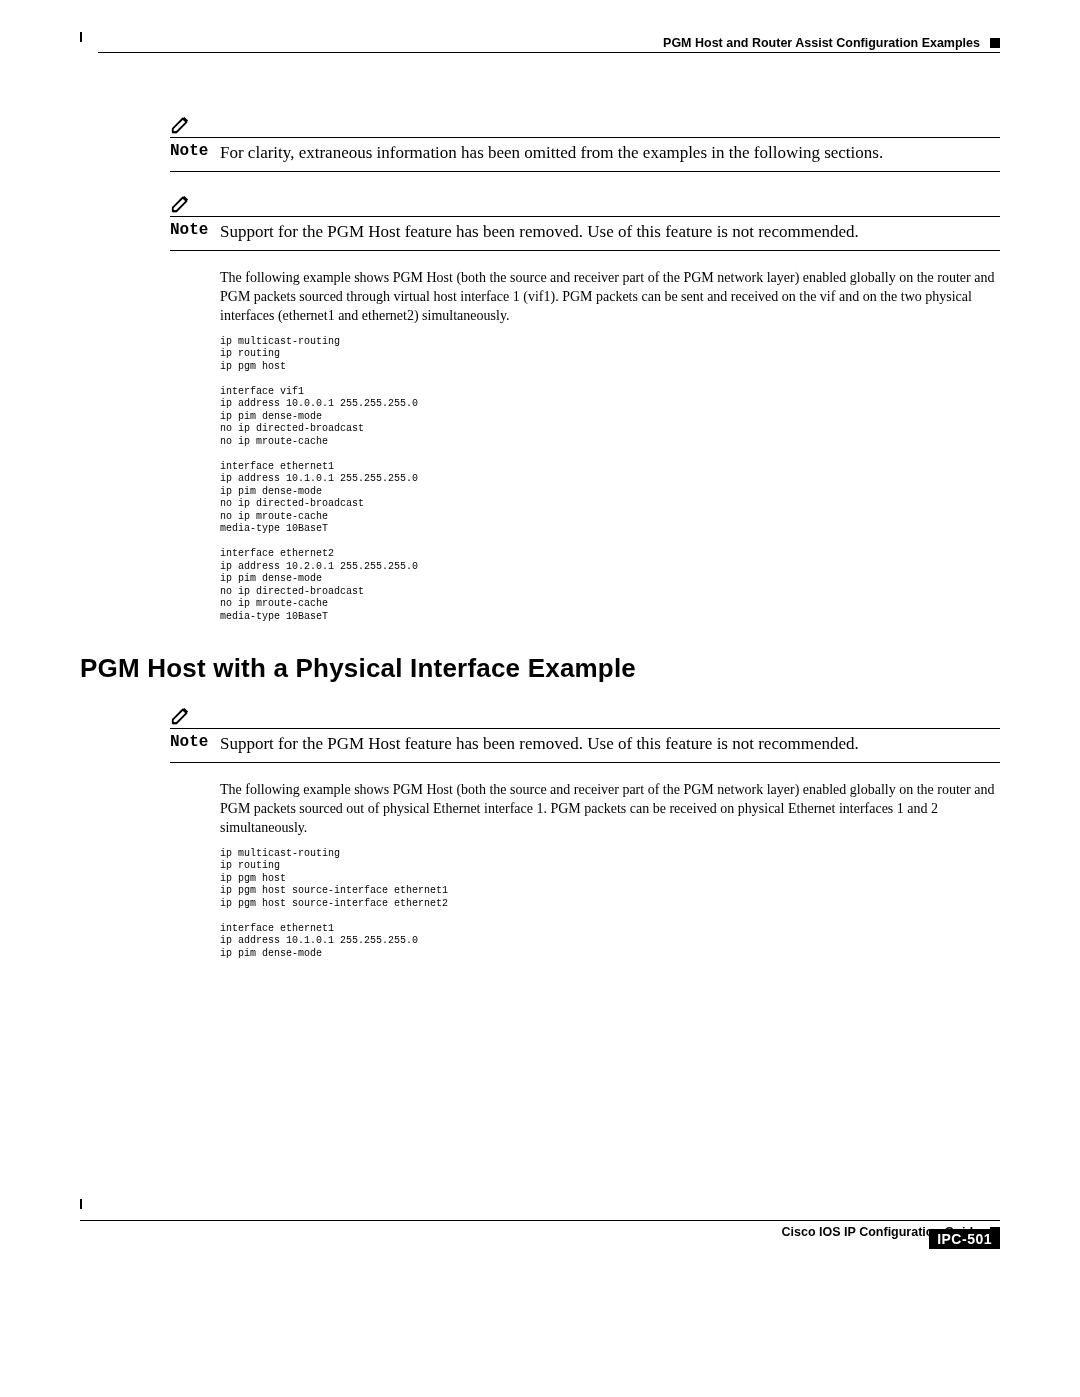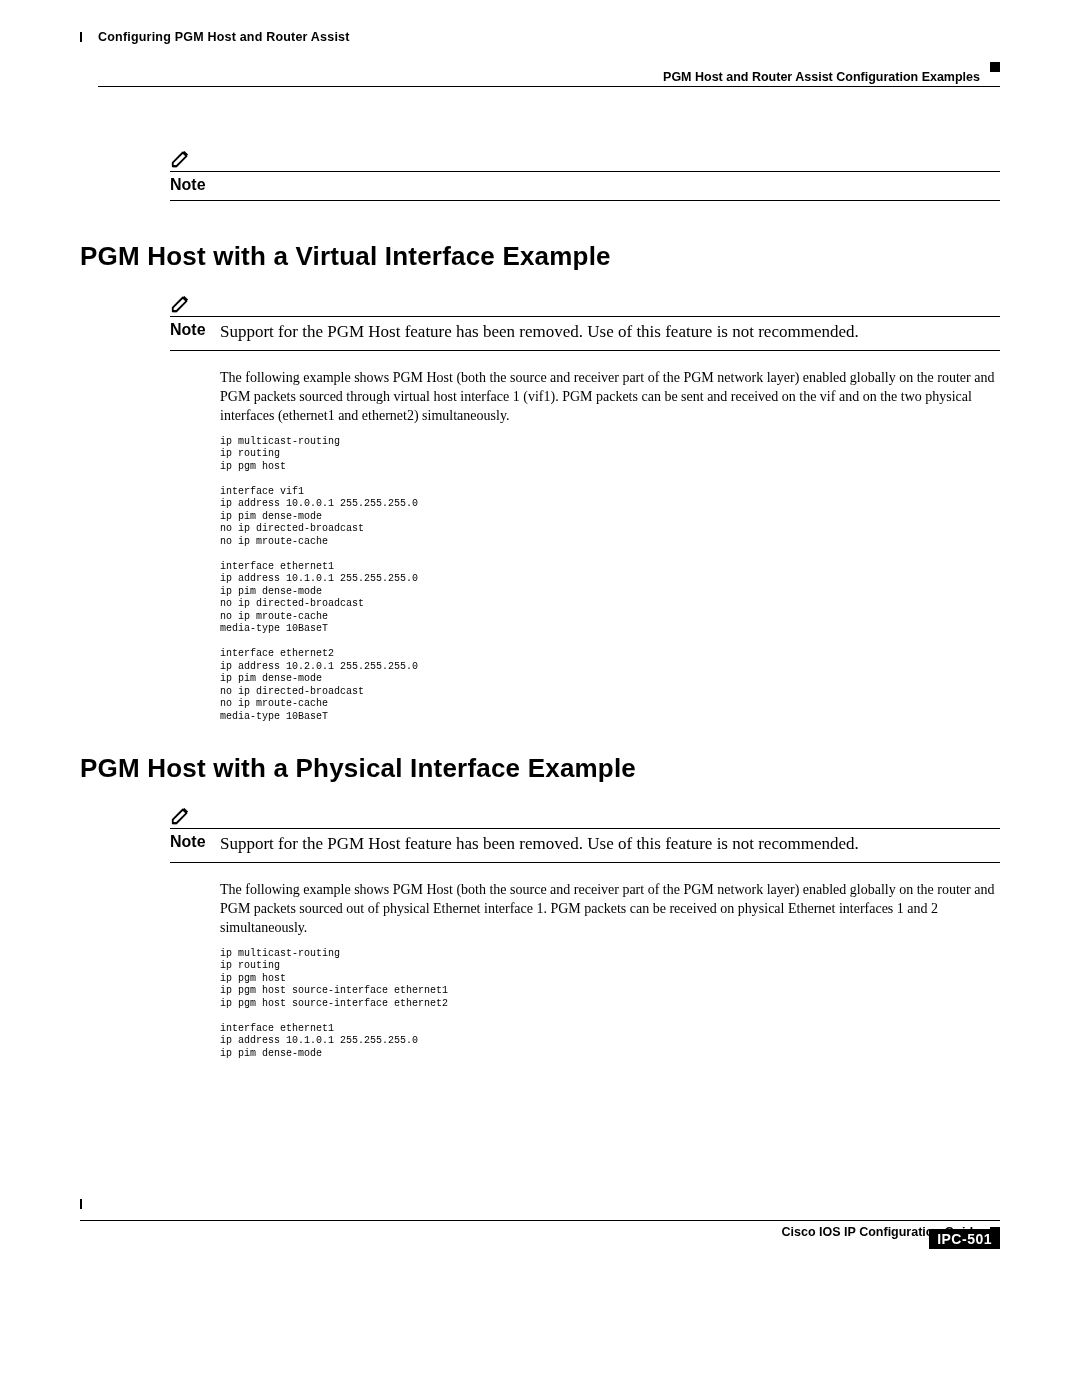--- a/index.html
+++ b/index.html
@@ -45,21 +45,20 @@
   .hdr-sub-row {
     display: flex;
     justify-content: flex-end;
     align-items: center;
     margin-top: 6px;
   }
   .hdr-sub {
     font-family: Arial, Helvetica, sans-serif;
     font-weight: bold;
     font-size: 12.5px;
-    margin-top: 20px;
   }
   .hdr-marker {
     width: 10px;
     height: 10px;
     background: #000;
     margin-left: 10px;
   }
   .hdr-rule {
     border-top: 1px solid #000;
     margin-top: 2px;
@@ -77,21 +76,21 @@
     margin-bottom: -2px;
   }
   .note-row {
     display: flex;
     align-items: flex-start;
     border-top: 1px solid #000;
     border-bottom: 1px solid #000;
     padding: 4px 0 6px 0;
   }
   .note-label {
-    font-family: Liberation Sans, sans-serif;
+    font-family: Liberation Mono, monospace;
     font-weight: bold;
     font-size: 16px;
     width: 50px;
     flex: 0 0 auto;
   }
   .note-text {
     font-size: 17px;
     line-height: 1.35;
     flex: 1 1 auto;
   }
@@ -155,41 +154,40 @@
   }
 </style>
 </head>
 <body>
 
 <div class="page">
   <div class="crop-left"></div>
   <div class="crop-left-bottom"></div>
 
   <div class="hdr">
-    <div class="hdr-chapter">Configuring PGM Host and Router Assist</div>
     <div class="hdr-sub-row">
       <div class="hdr-sub">PGM Host and Router Assist Configuration Examples</div>
       <div class="hdr-marker"></div>
     </div>
     <div class="hdr-rule"></div>
   </div>
 
   <div class="content">
 
     <div class="note-block">
       <svg class="pencil" viewBox="0 0 24 24">
         <path d="M3 17l11-11 4 4-11 11H3v-4z M15 5l4 4" stroke="#000" stroke-width="2" fill="none" stroke-linejoin="round"></path>
         <path d="M3 21h4" stroke="#000" stroke-width="2"></path>
       </svg>
       <div class="note-row">
         <div class="note-label">Note</div>
+        <div class="note-text">For clarity, extraneous information has been omitted from the examples in the following sections.</div>
       </div>
     </div>
 
-    <h2 class="section">PGM Host with a Virtual Interface Example</h2>
 
     <div class="note-block" style="margin-top:20px">
       <svg class="pencil" viewBox="0 0 24 24">
         <path d="M3 17l11-11 4 4-11 11H3v-4z M15 5l4 4" stroke="#000" stroke-width="2" fill="none" stroke-linejoin="round"></path>
         <path d="M3 21h4" stroke="#000" stroke-width="2"></path>
       </svg>
       <div class="note-row">
         <div class="note-label">Note</div>
         <div class="note-text">Support for the PGM Host feature has been removed. Use of this feature is not recommended.</div>
       </div>

